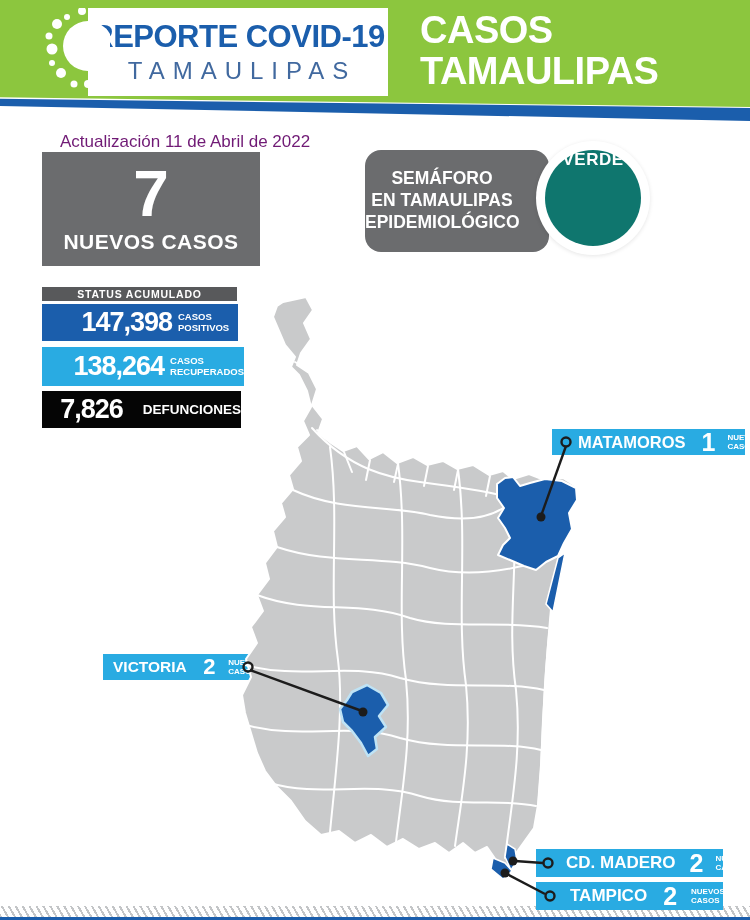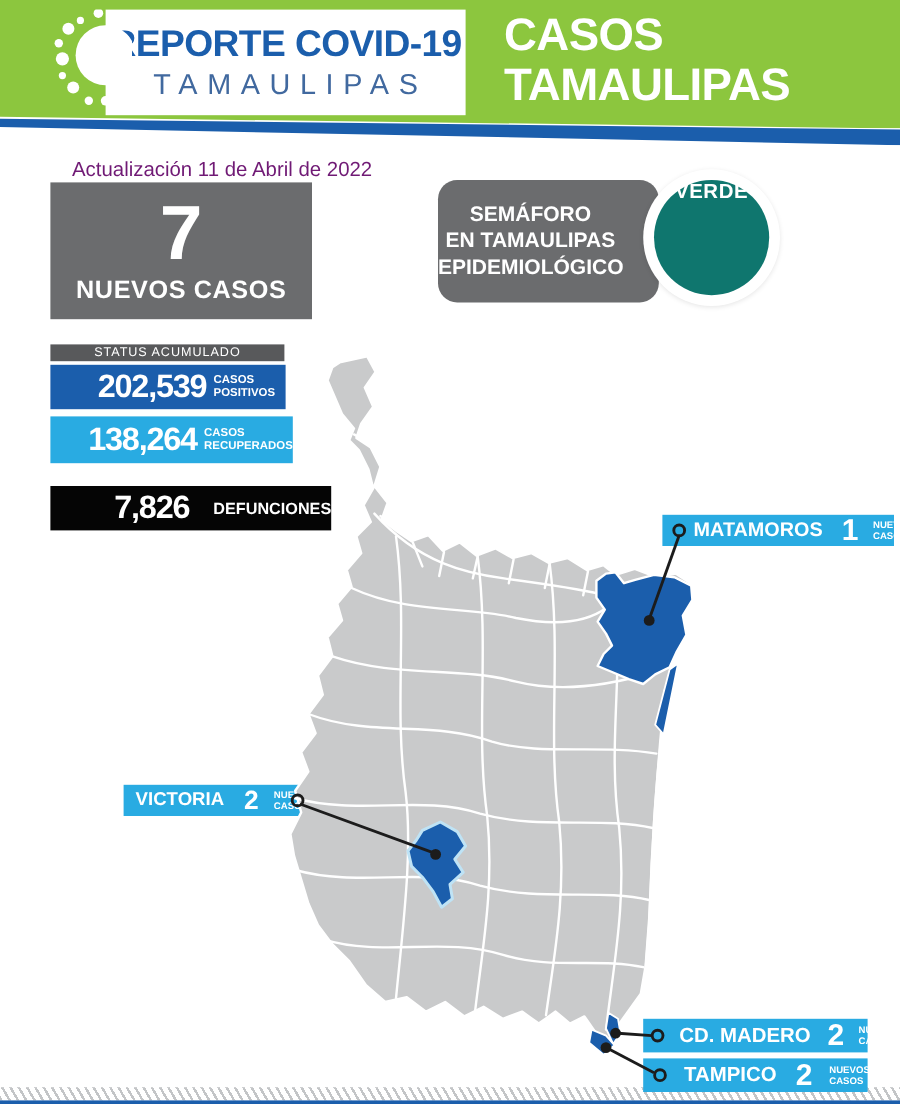--- a/index.html
+++ b/index.html
@@ -53,30 +53,30 @@
   }
   .semaforo-circle {
     width:96px; height:96px; border-radius:50%; background:#0f766e;
     display:flex; justify-content:center;
     color:#fff; font-weight:bold; font-size:17px; letter-spacing:0.5px;
   }
 
   
   .status-header {
     left:42px; top:287px; width:195px; height:14px; background:#58595B; z-index:2;
-    color:#fff; font-size:10.5px; font-weight:normal; letter-spacing:0.8px;
+    color:#fff; font-size:10.5px; font-weight:bold; letter-spacing:0.8px;
     display:flex; align-items:center; justify-content:center;
   }
   .stat-bar { left:42px; display:flex; align-items:center; color:#fff; z-index:2; }
   .stat-value { width:130px; text-align:right; font-size:27px; font-weight:bold; letter-spacing:-1px; }
   .stat-labels { margin-left:6px; font-size:9.5px; font-weight:bold; line-height:1.15; display:flex; flex-direction:column; }
   .stat-label-single { margin-left:20px; font-size:13.5px; font-weight:bold; }
   .bar-positivos   { top:304px; width:196px; height:37px; background:#1B5EAC; }
   .bar-recuperados { top:347px; width:202px; height:39px; background:#29ABE2; }
-  .bar-defunciones { top:405px; width:234px; height:37px; background:#050505; }
+  .bar-defunciones { top:391px; width:199px; height:37px; background:#050505; }
 
   
   .map-bar { background:#29ABE2; color:#fff; display:flex; align-items:center; z-index:2; box-sizing:border-box; }
   .mb-name  { font-weight:bold; white-space:nowrap; }
   .mb-count { font-weight:bold; }
   .mb-units { font-weight:bold; font-size:8px; line-height:1.15; display:flex; flex-direction:column; }
   .bar-matamoros { left:552px; top:429px; width:193px; height:26px; padding-left:26px; }
   .bar-matamoros .mb-name { font-size:16.5px; } .bar-matamoros .mb-count { font-size:25px; margin-left:16px; }
   .bar-matamoros .mb-units { margin-left:12px; }
   .bar-victoria  { left:103px; top:654px; width:159px; height:26px; padding-left:10px;justify-content:space-between; }
@@ -146,21 +146,21 @@
   </div>
   <div class="abs semaforo-ring">
     <div class="semaforo-circle">
       <span>VERDE</span>
     </div>
   </div>
 
   <div class="abs status-header">STATUS ACUMULADO</div>
 
   <div class="abs stat-bar bar-positivos">
-    <span class="stat-value">202,539</span>
+    <span class="stat-value">147,398</span>
     <span class="stat-labels">
       <span>CASOS</span>
       <span>POSITIVOS</span>
     </span>
   </div>
 
   <div class="abs stat-bar bar-recuperados">
     <span class="stat-value">138,264</span>
     <span class="stat-labels">
       <span>CASOS</span>

